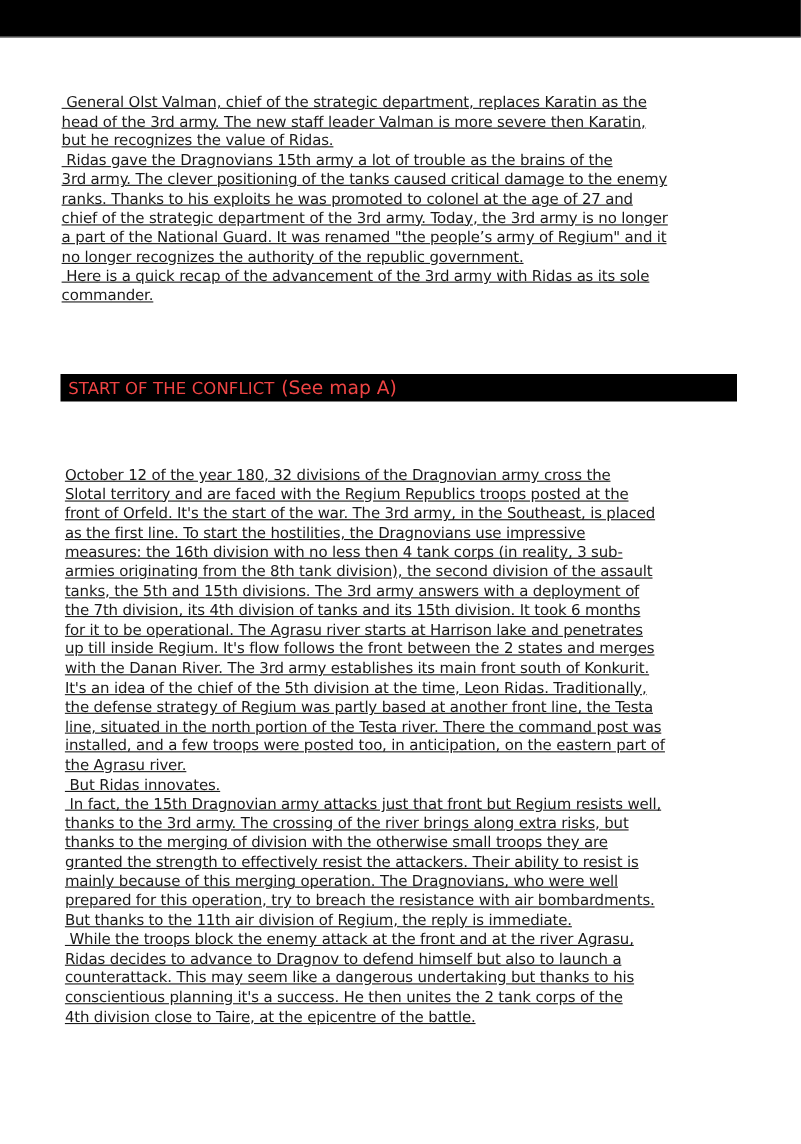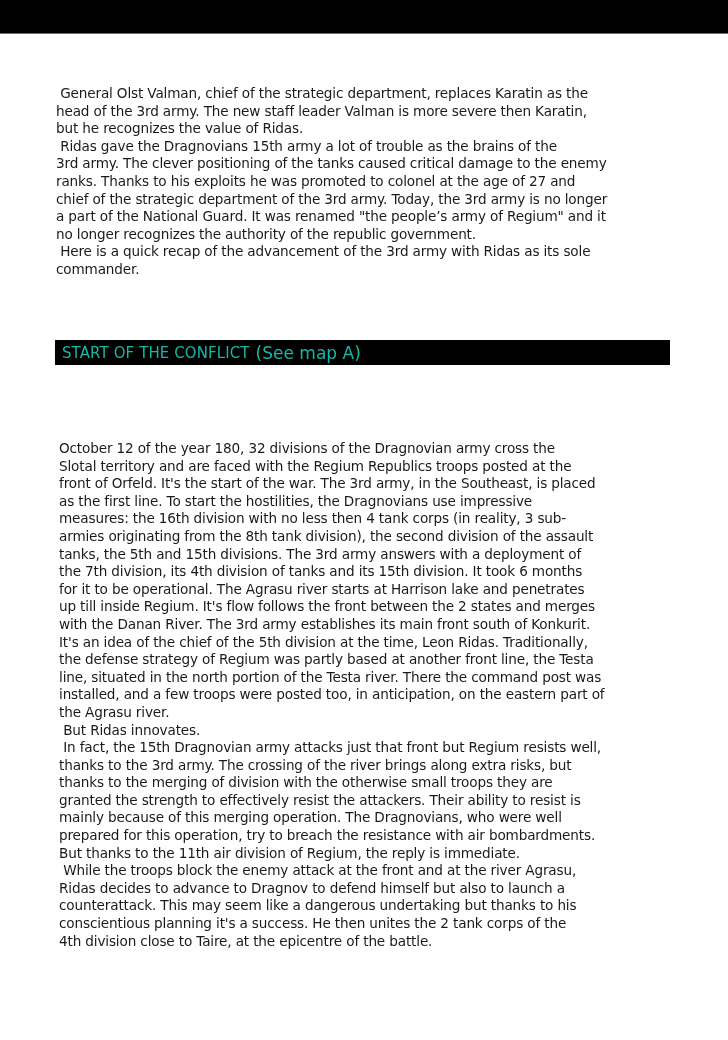--- a/index.html
+++ b/index.html
@@ -18,30 +18,31 @@
     width: 728px; height: 33px;
     background: #000000;
     border-bottom: 1px solid #6a6a6a;
   }
   .text-block {
     position: absolute;
     font-size: 13.6px;
     line-height: 17.6px;
     letter-spacing: -0.15px;
     white-space: pre-line;
+    text-decoration: underline;
   }
   #intro { left: 56px; top: 85px; width: 620px; }
-  #body { left: 59px; top: 424px; width: 620px; margin-top: 16px; }
+  #body { left: 59px; top: 424px; width: 620px; }
   .line { display: block; white-space: nowrap; }
   .section-header {
     position: absolute;
     left: 55px; top: 340px;
     width: 615px; height: 25px;
     background: #000000;
-    color: #14b8a6;
+    color: #ef4444;
     box-sizing: border-box;
     padding-left: 7px;
     display: flex;
     align-items: center;
   }
   .section-title {
     font-size: 15px;
     letter-spacing: 0.1px;
   }
   .section-sub {

